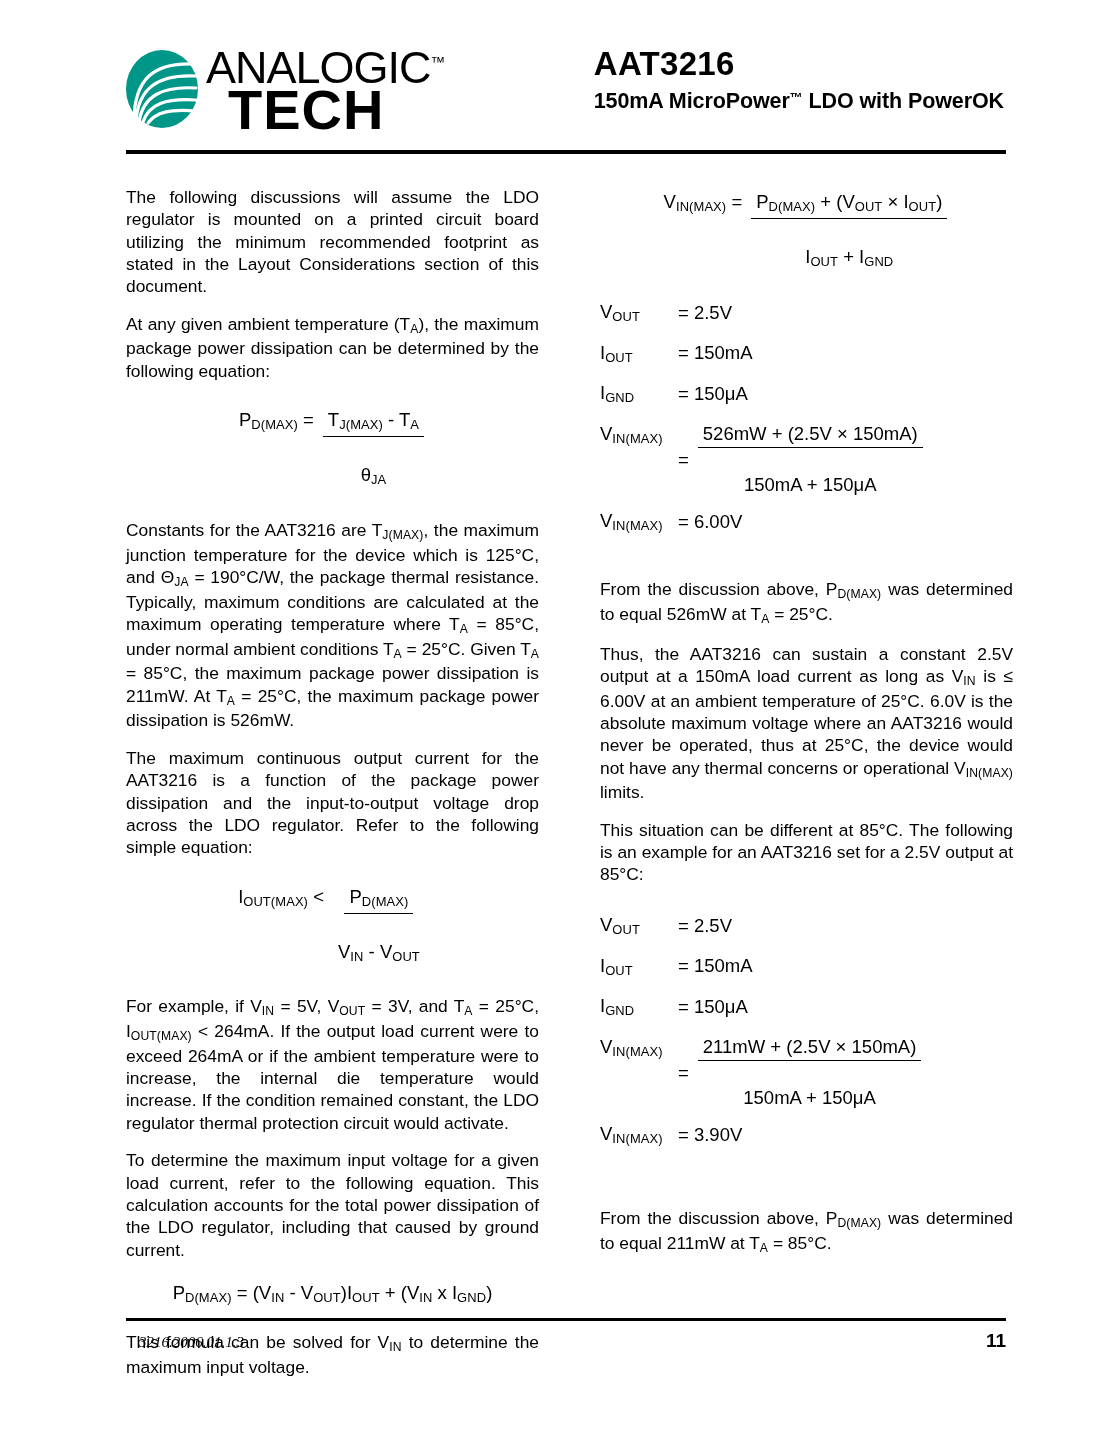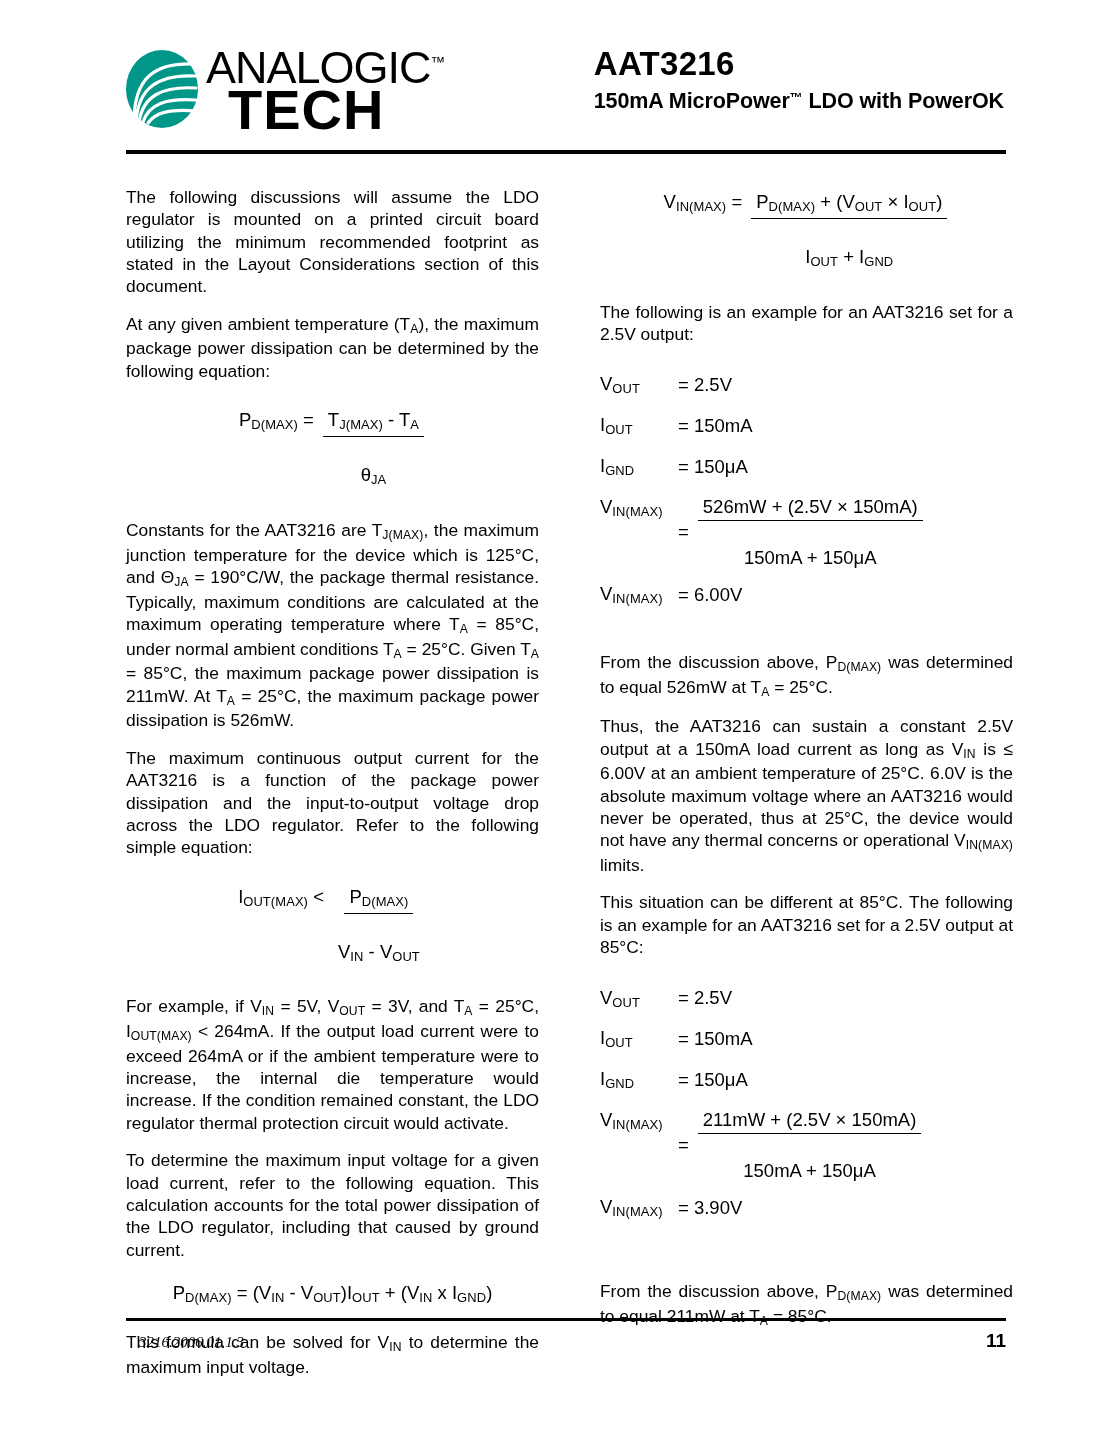--- a/index.html
+++ b/index.html
@@ -290,21 +290,20 @@
   <div class="col col-right">
 
     <div class="eq-block" style="margin-top:4px;">
       <span class="eq-lhs"><span>V</span><sub>IN(MAX)</sub><span> = </span></span>
       <span class="frac">
         <span class="num"><span>P</span><sub>D(MAX)</sub><span> + (V</span><sub>OUT</sub><span> × I</span><sub>OUT</sub><span>)</span></span>
         <span class="den"><span>I</span><sub>OUT</sub><span> + I</span><sub>GND</sub></span>
       </span>
     </div>
 
-    <p class="body">The following is an example for an AAT3216 set for a 2.5V output:</p>
 
     <div class="values">
       <div class="vrow">
         <span class="vlabel"><span>V</span><sub>OUT</sub></span>
         <span class="vval">= 2.5V</span>
       </div>
       <div class="vrow">
         <span class="vlabel"><span>I</span><sub>OUT</sub></span>
         <span class="vval">= 150mA</span>
       </div>

